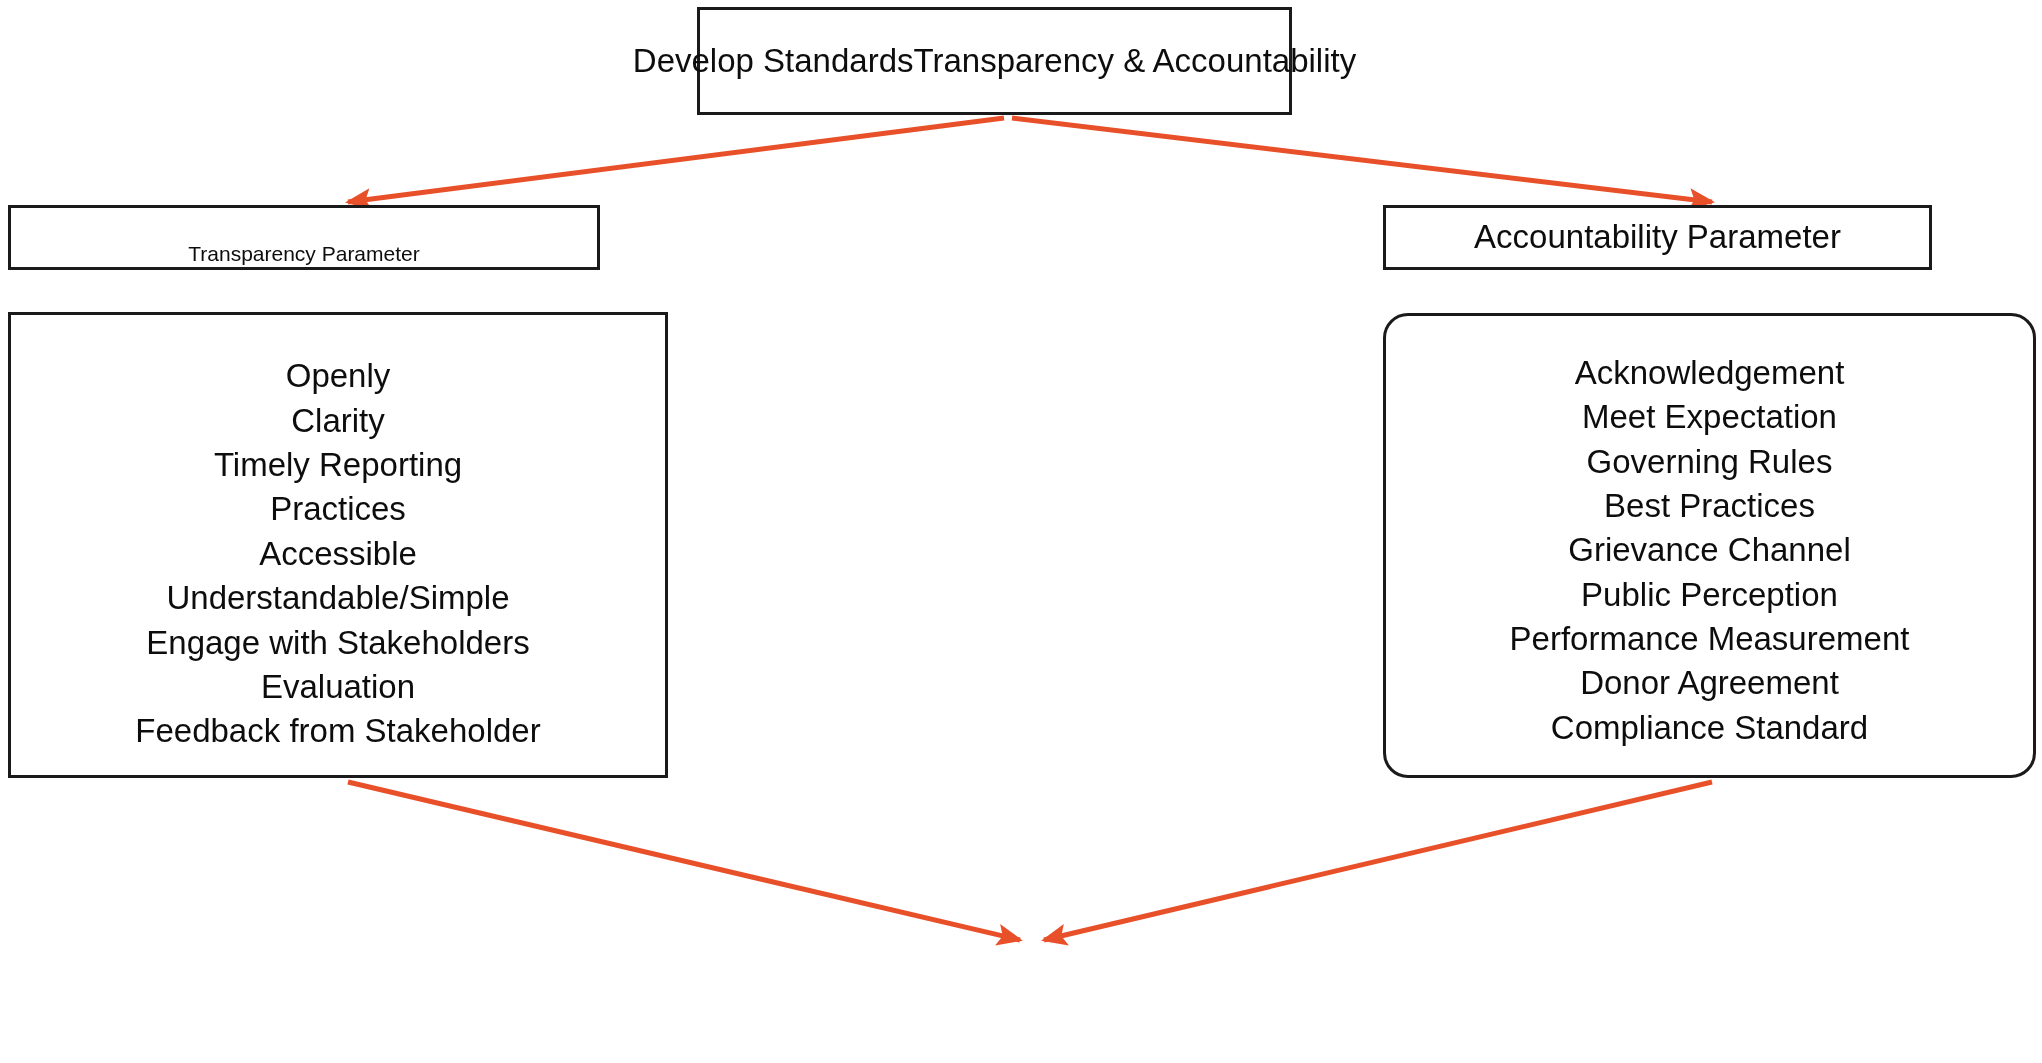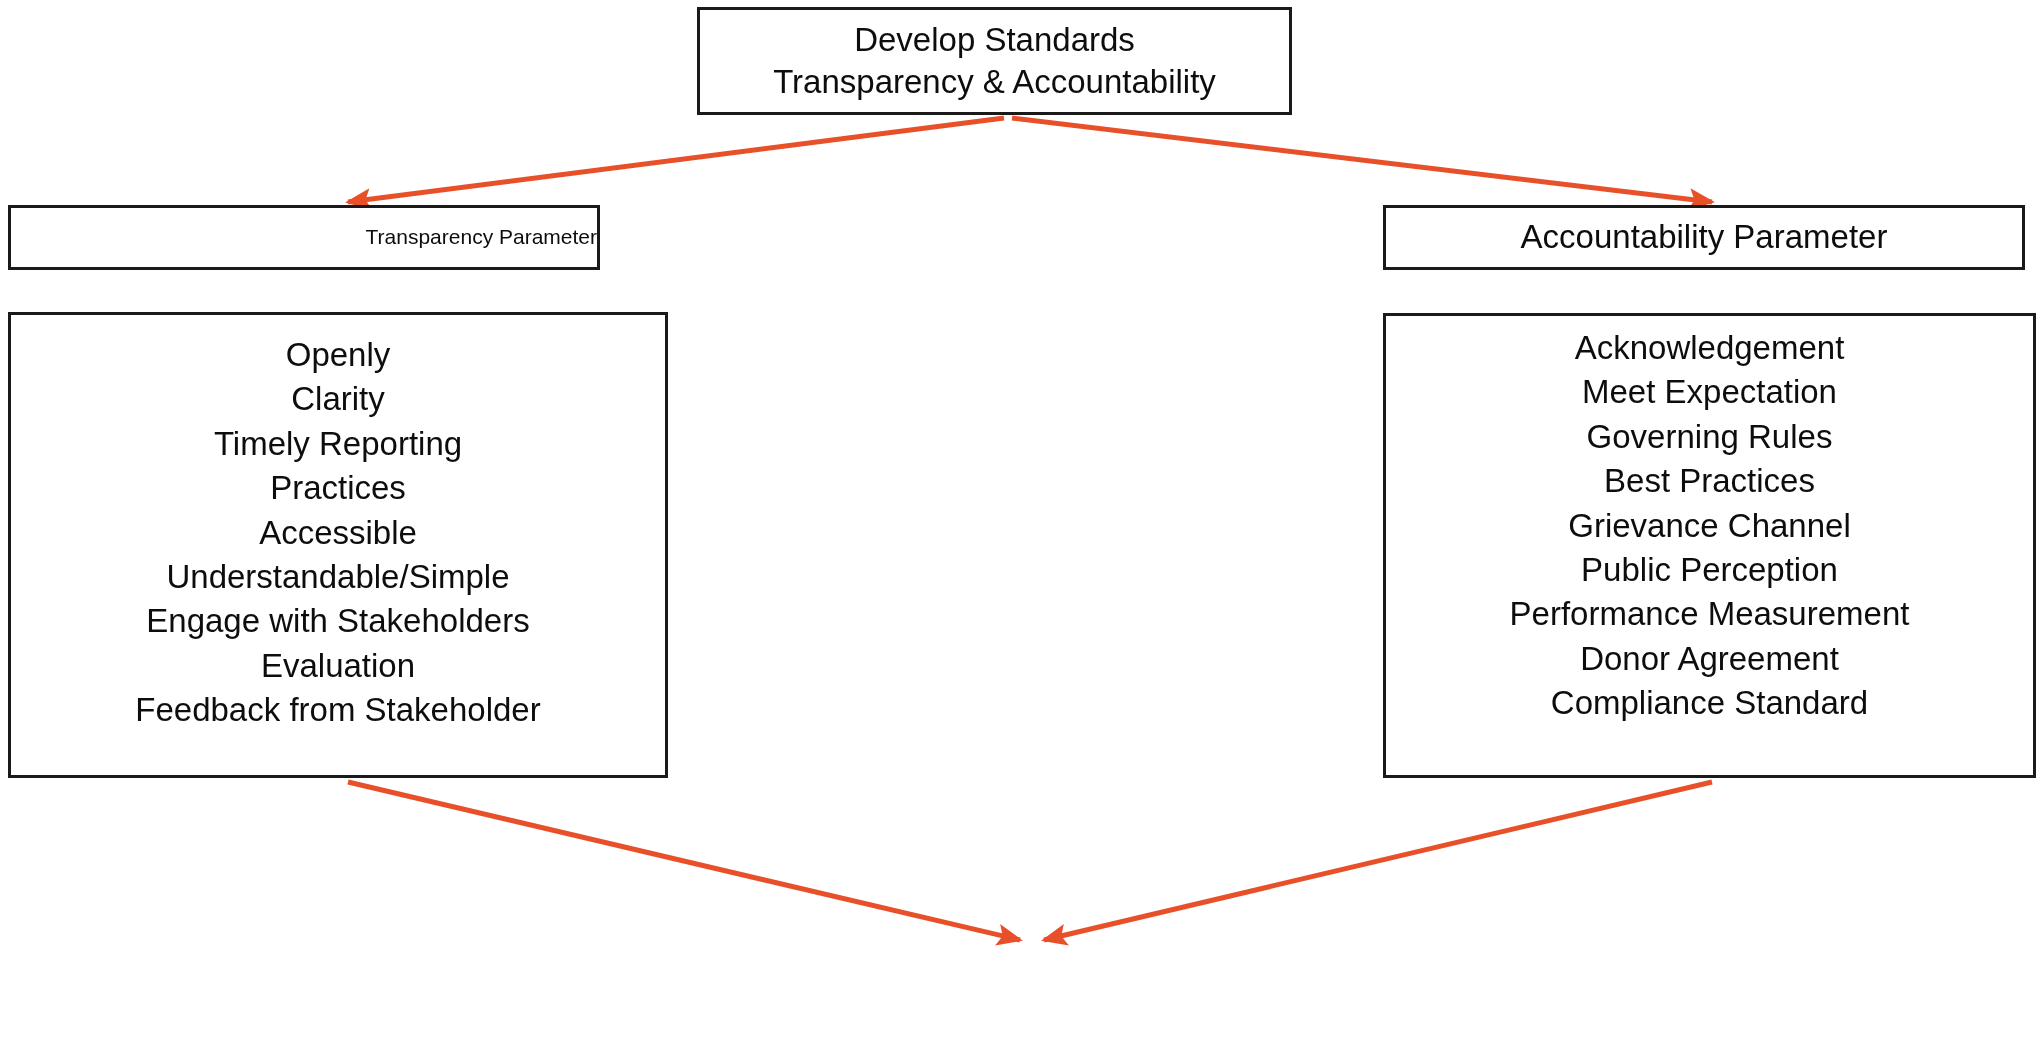--- a/index.html
+++ b/index.html
@@ -23,21 +23,21 @@
     width: 2042px;
     height: 1063px;
     pointer-events: none;
   }
   .node-box {
     position: absolute;
     box-sizing: border-box;
     border: 3px solid #1a1a1a;
     background: #ffffff;
     display: flex;
-    flex-direction: column;
+    flex-direction: row;
     align-items: center;
     justify-content: center;
     text-align: center;
     color: #0d0d0d;
   }
   .node-line {
     display: block;
     white-space: nowrap;
     line-height: 1.18;
   }
@@ -57,21 +57,21 @@
     left: 8px;
     top: 205px;
     width: 592px;
     height: 65px;
     font-size: 21px;
     align-items: flex-end;
   }
   #box-param-accountability {
     left: 1383px;
     top: 205px;
-    width: 642px;
+    width: 549px;
     height: 65px;
     font-size: 33px;
   }
 
   
   #box-list-transparency {
     left: 8px;
     top: 312px;
     width: 660px;
     height: 466px;
@@ -80,20 +80,21 @@
     padding-top: 18px;
   }
   #box-list-accountability {
     left: 1383px;
     top: 313px;
     width: 653px;
     height: 465px;
     font-size: 33px;
     justify-content: flex-start;
     padding-top: 10px;
+    border-radius: 25px;
   }
   .list-items {
     display: flex;
     flex-direction: column;
     align-items: center;
     width: 100%;
   }
   .list-item {
     display: block;
     white-space: nowrap;

